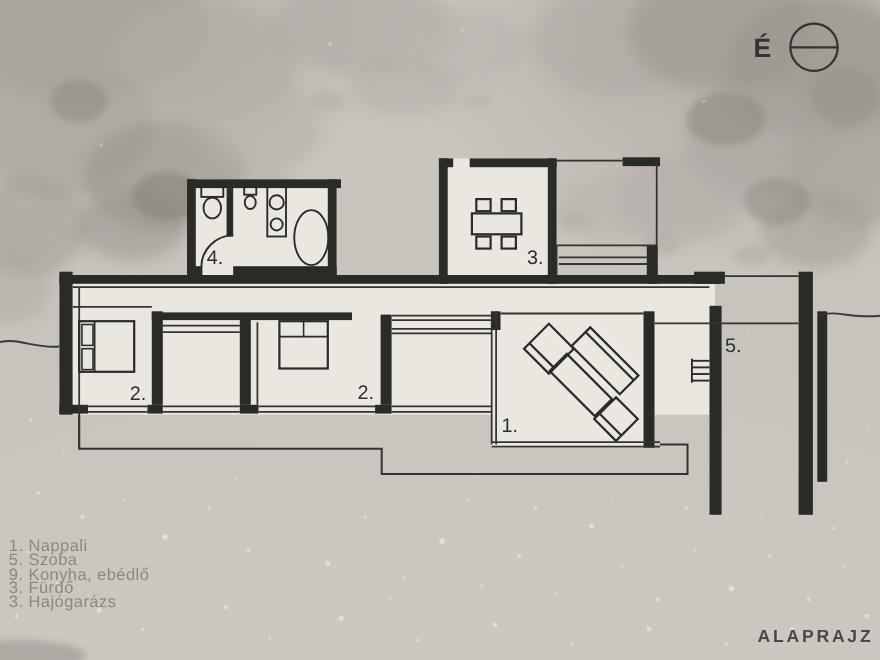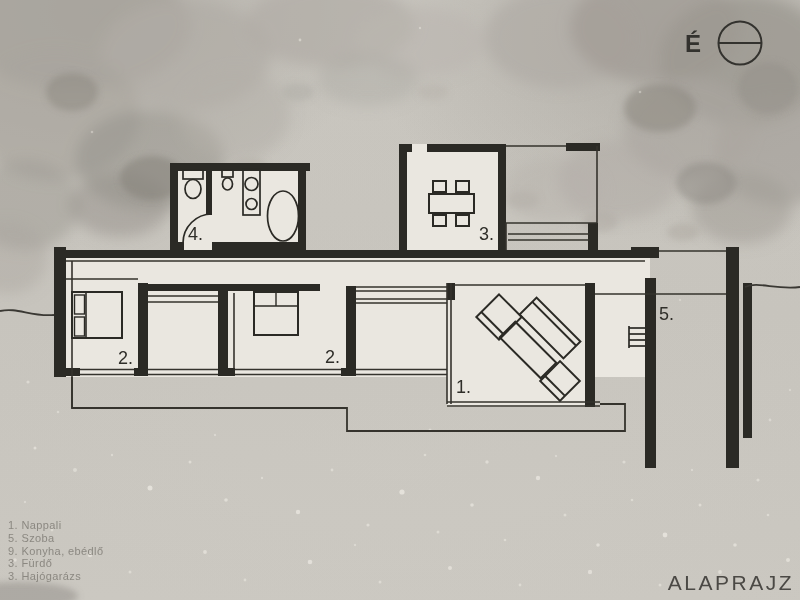--- a/index.html
+++ b/index.html
@@ -7,26 +7,26 @@
     position:relative;width:800px;height:600px;overflow:hidden;
     font-family:"Liberation Sans",sans-serif;
     background:
       radial-gradient(ellipse 420px 260px at 12% 2%, rgba(148,144,137,.45), rgba(148,144,137,0) 70%),
       radial-gradient(ellipse 460px 300px at 86% 6%, rgba(142,138,131,.40), rgba(142,138,131,0) 70%),
       radial-gradient(ellipse 900px 500px at 50% 78%, rgba(210,207,200,.25), rgba(210,207,200,0) 80%),
       linear-gradient(#c9c6bf, #c6c3bc 52%, #cac7c0 100%);
   }
   .stage svg{position:absolute;left:0;top:0;}
   .legend{
-    position:absolute;left:8px;top:519px;
-    font-size:11px;line-height:12.8px;color:#8b8881;letter-spacing:.4px;
+    position:absolute;left:8px;top:491px;
+    font-size:15px;line-height:12.8px;color:#8b8881;letter-spacing:.4px;
   }
   .title{
     position:absolute;right:6px;top:571px;
-    font-size:21px;letter-spacing:2.5px;color:#4b4945;
+    font-size:16px;letter-spacing:2.5px;color:#4b4945;font-weight:bold;
   }
 </style>
 </head>
 <body>
 
 <div class="stage">
 
 <svg width="800" height="600" viewBox="0 0 800 600">
   <defs>
     <filter id="b7" x="-60%" y="-60%" width="220%" height="220%">

